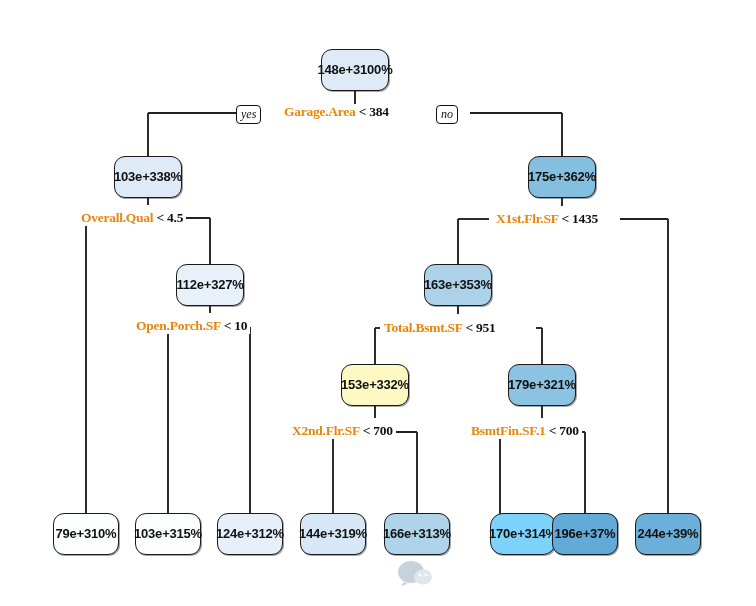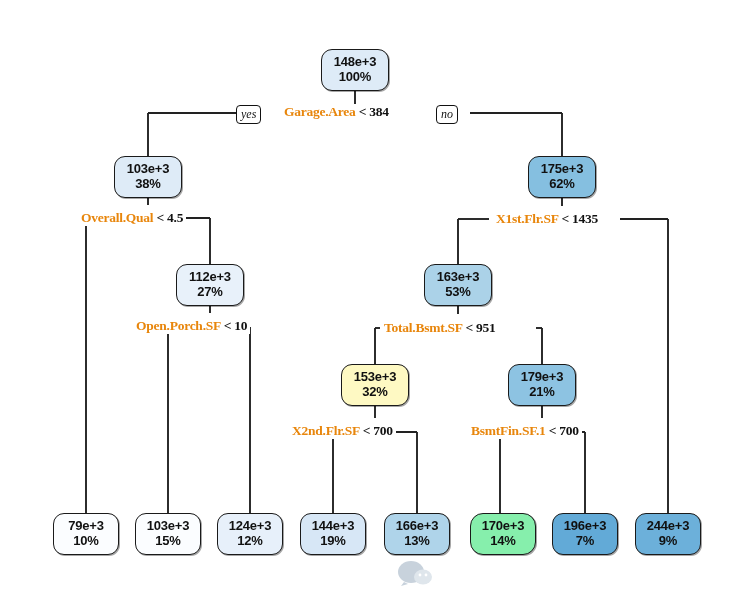--- a/index.html
+++ b/index.html
@@ -20,21 +20,21 @@
     top: 0;
     width: 756px;
     height: 606px;
   }
   .node-box {
     position: absolute;
     box-sizing: border-box;
     border: 1.6px solid #1a1a1a;
     border-radius: 11px;
     display: flex;
-    flex-direction: column;
+    flex-direction: row;
     align-items: center;
     justify-content: center;
     font-family: "Liberation Sans", sans-serif;
     font-weight: bold;
     font-size: 13px;
     color: #111111;
     line-height: 1.12;
     letter-spacing: -0.2px;
     box-shadow: 1px 1px 0 rgba(0,0,0,0.35);
   }
@@ -200,21 +200,21 @@
       <span class="node-pct">12%</span>
     </div>
     <div class="node-box" style="left: 300px; top: 513px; width: 66px; height: 42px; background: rgb(215, 231, 246);">
       <span class="node-val">144e+3</span>
       <span class="node-pct">19%</span>
     </div>
     <div class="node-box" style="left: 384px; top: 513px; width: 66px; height: 42px; background: rgb(175, 212, 234);">
       <span class="node-val">166e+3</span>
       <span class="node-pct">13%</span>
     </div>
-    <div class="node-box" style="left: 470px; top: 513px; width: 66px; height: 42px; background: #86efac; border-radius: 13px;">
+    <div class="node-box" style="left: 490px; top: 513px; width: 66px; height: 42px; background: #7dd3fc; border-radius: 13px;">
       <span class="node-val">170e+3</span>
       <span class="node-pct">14%</span>
     </div>
     <div class="node-box" style="left: 552px; top: 513px; width: 66px; height: 42px; background: rgb(98, 170, 215);">
       <span class="node-val">196e+3</span>
       <span class="node-pct">7%</span>
     </div>
     <div class="node-box" style="left: 635px; top: 513px; width: 66px; height: 42px; background: rgb(108, 176, 218);">
       <span class="node-val">244e+3</span>
       <span class="node-pct">9%</span>

